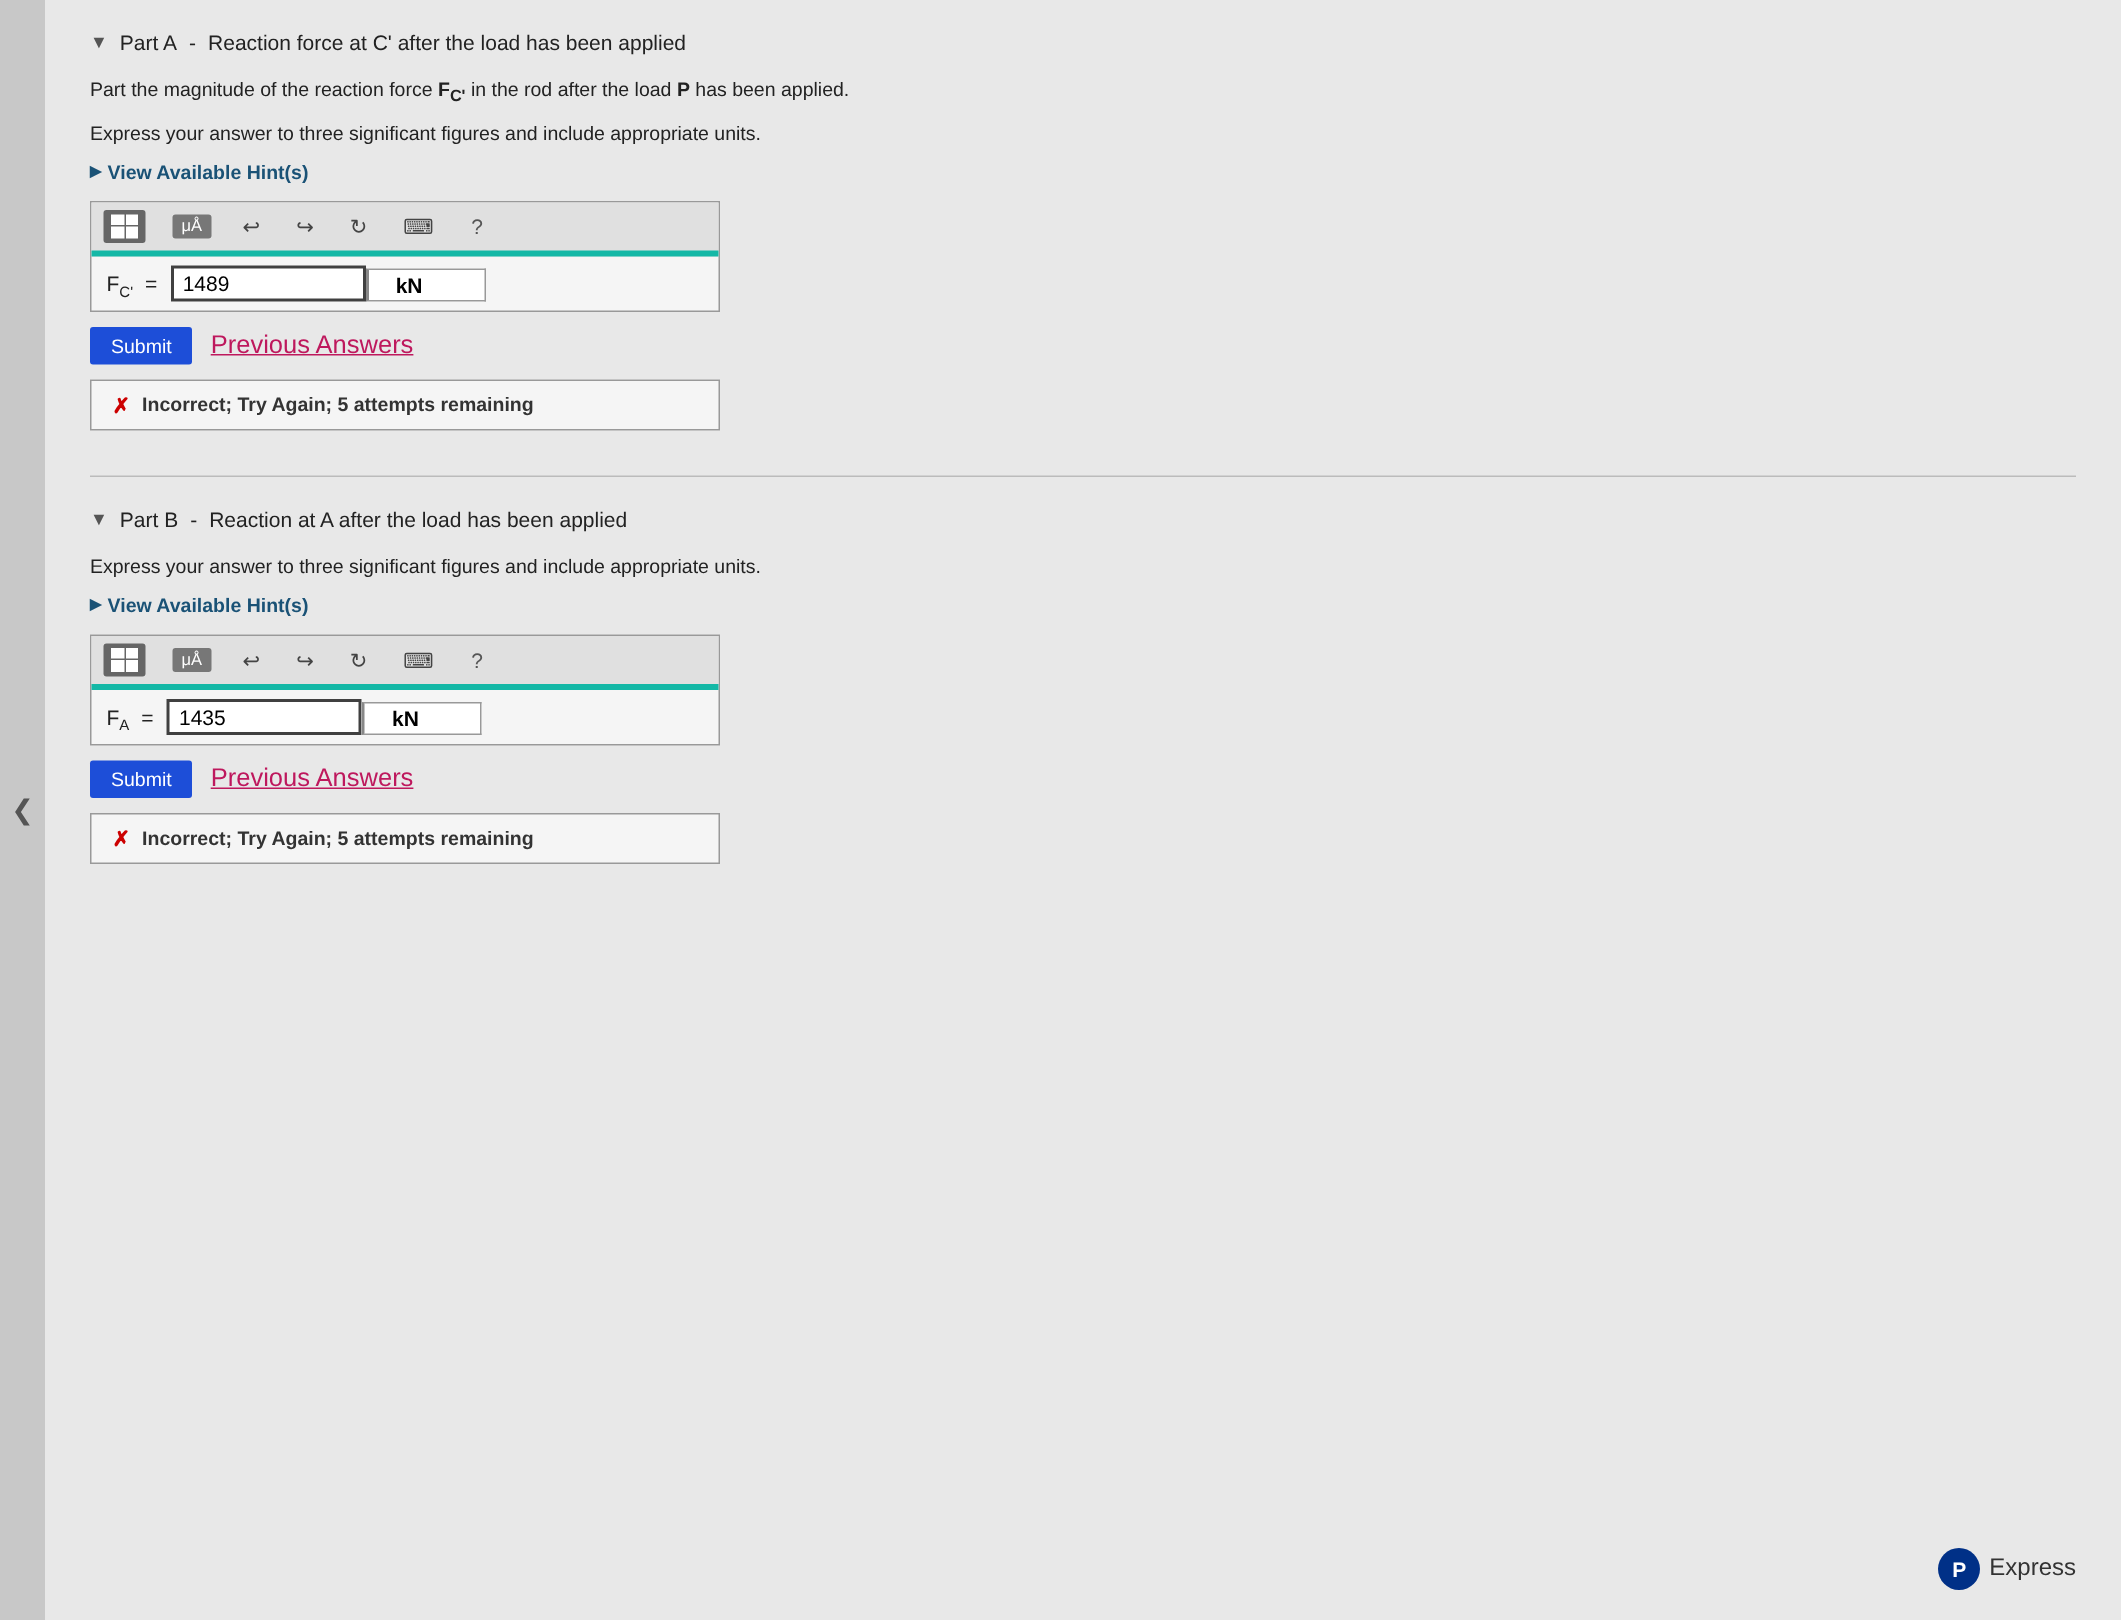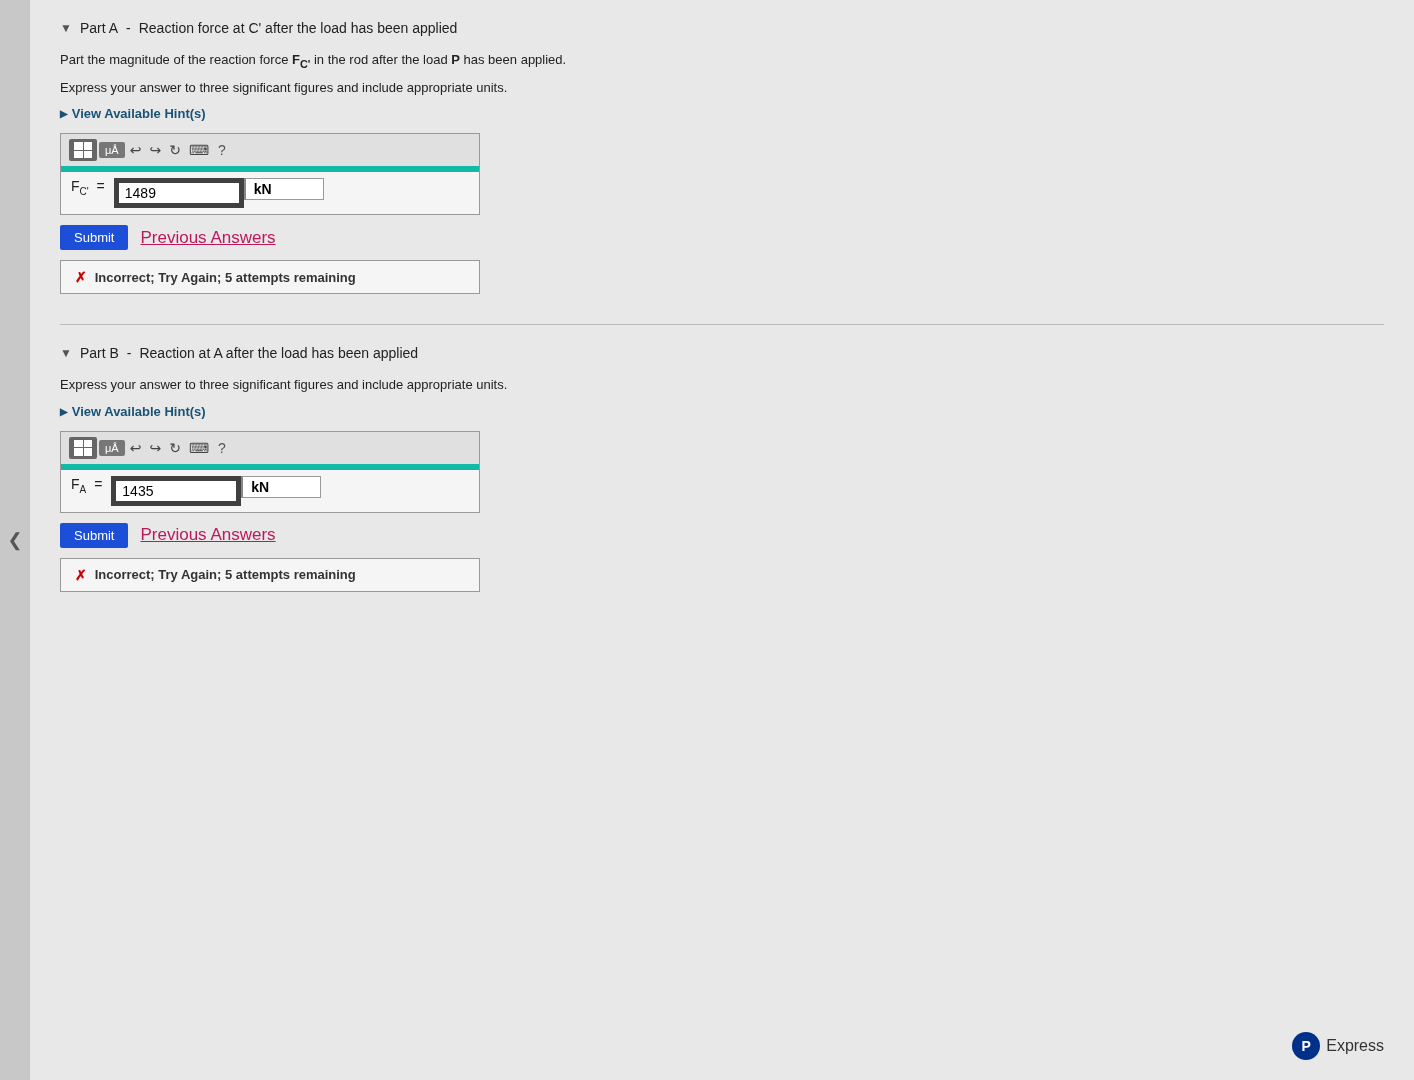--- a/index.html
+++ b/index.html
@@ -72,23 +72,23 @@
     }
     .input-box {
       border: 1px solid #999;
       background: #f5f5f5;
       width: 420px;
       margin-bottom: 10px;
     }
     .toolbar {
       display: flex;
       align-items: center;
-      gap: 2px;
+      gap: 18px;
       padding: 5px 8px;
-      border-bottom: 6px solid #14b8a6;
+      border-bottom: 4px solid #14b8a6;
       background: #e0e0e0;
     }
     .toolbar-btn {
       background: #888;
       color: white;
       border: none;
       padding: 2px 5px;
       font-size: 12px;
       cursor: pointer;
       border-radius: 2px;
@@ -110,46 +110,46 @@
     .toolbar-icon {
       background: none;
       border: none;
       font-size: 14px;
       cursor: pointer;
       color: #444;
       padding: 2px 3px;
     }
     .answer-row {
       display: flex;
-      align-items: flex-start;
+      align-items: flex-end;
       padding: 6px 10px;
       gap: 0;
     }
     .answer-label {
       font-size: 14px;
       color: #222;
       margin-right: 5px;
       white-space: nowrap;
     }
     .answer-label sub, .answer-label sup {
       font-size: 10px;
     }
     .answer-input {
-      border: 5px solid #404040;
+      border: 2px solid #404040;
       background: white;
       padding: 2px 6px;
       font-size: 14px;
       width: 130px;
       outline: none;
     }
     .answer-unit-box {
       border: 1px solid #999;
       border-left: 2px solid #888;
       background: white;
-      padding: 2px 8px;
+      padding: 2px 18px;
       font-size: 14px;
       width: 80px;
       font-weight: bold;
     }
     .submit-row {
       display: flex;
       align-items: center;
       gap: 12px;
       margin-bottom: 10px;
     }

